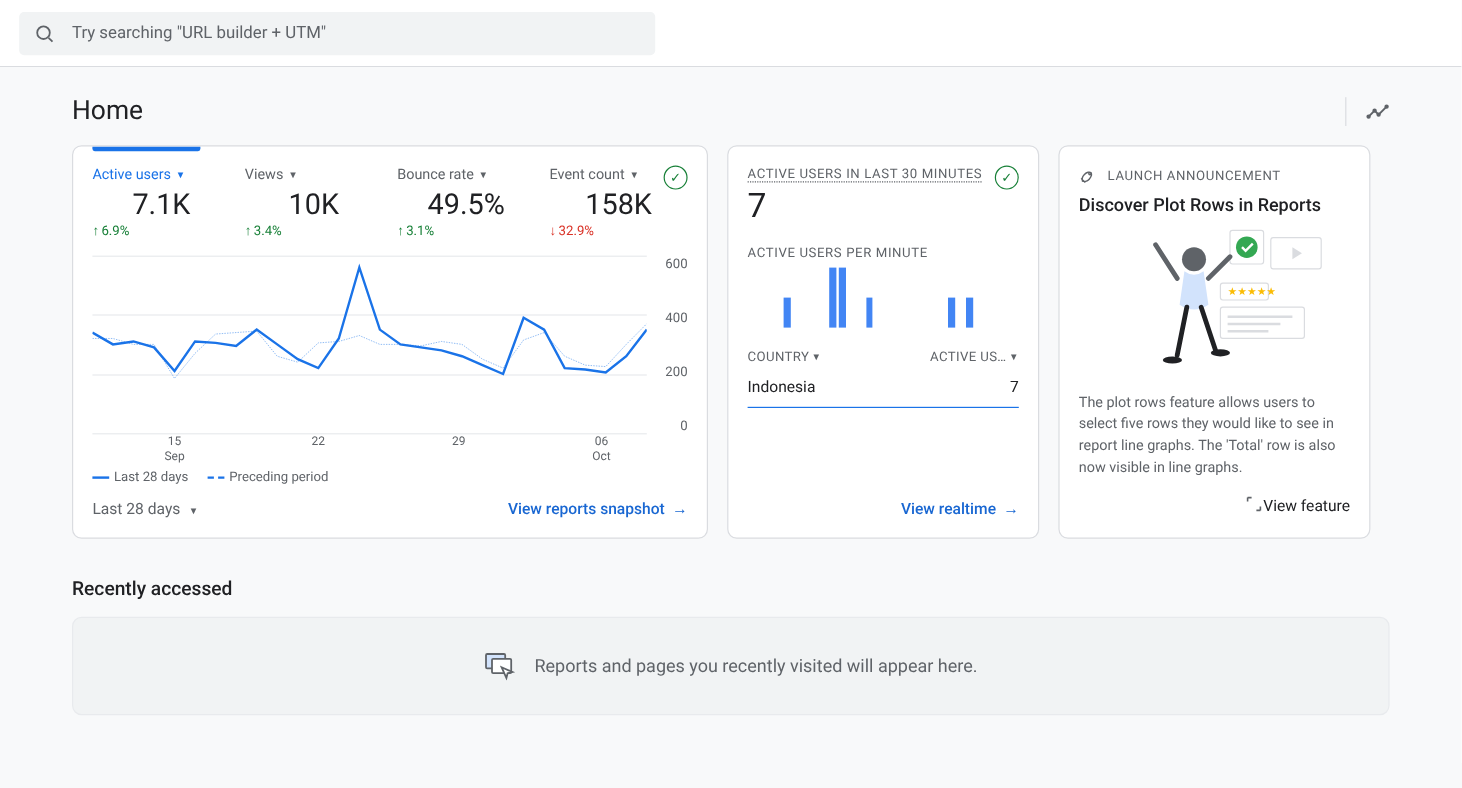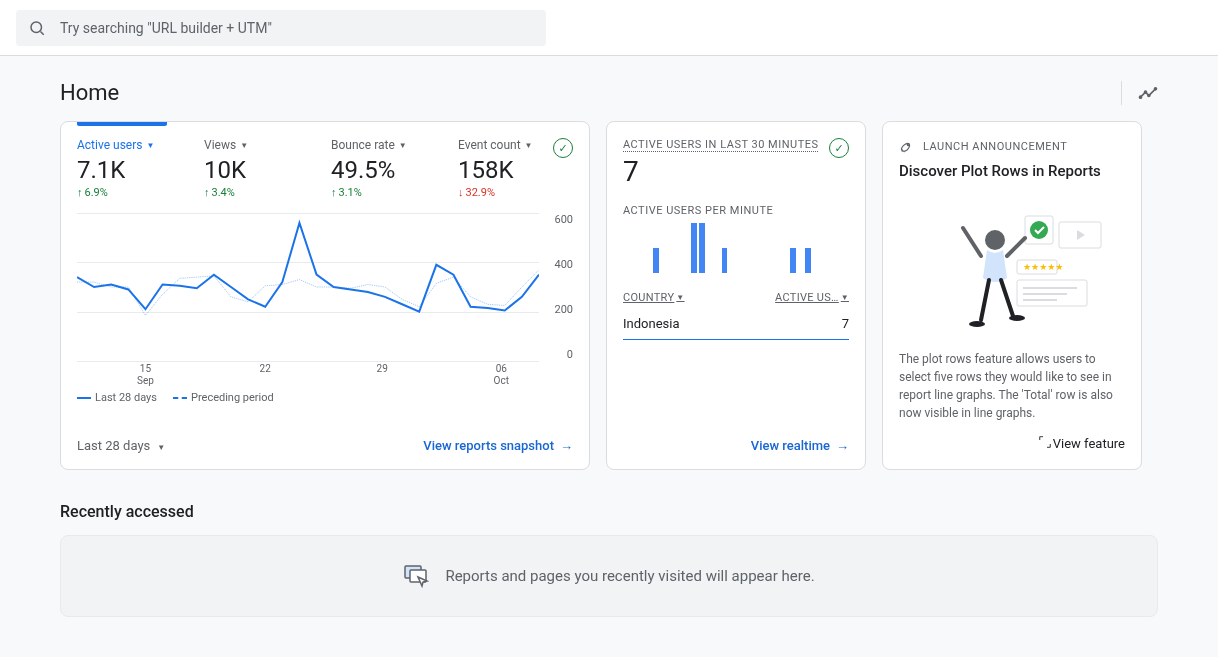--- a/index.html
+++ b/index.html
@@ -96,20 +96,21 @@
     position:absolute;
     top:0; left:16px;
     width: 90px; height:4px;
     background: var(--blue);
     border-radius: 0 0 2px 2px;
   }
   .metrics-header {
     display: flex;
     gap: 12px;
     margin-bottom: 10px;
+    text-align: center;
   }
   .metric-block {
     display:flex;
     flex-direction:column;
     gap: 2px;
     width: 25%;
   }
   .metric-label {
     font-size: 12px;
     display:flex;
@@ -236,21 +237,20 @@
     background: #4285f4;
   }
   .minibars .bar.empty { background: transparent; }
   .rt-table-head {
     display:flex; justify-content:space-between;
     font-size: 11px; color: var(--text-secondary);
     padding: 6px 0;
     align-items:flex-end;
     text-transform: uppercase;
     letter-spacing: 0.3px;
-    text-decoration: underline;
   }
   .rt-table-head span { display:flex; align-items:center; gap:2px; cursor:pointer;}
   .rt-row {
     display:flex; justify-content:space-between;
     font-size: 13px;
     padding: 6px 0 8px;
     border-bottom: 1px solid var(--blue);
     color: var(--text-primary);
     align-items: center;
   }
@@ -259,21 +259,21 @@
   .announce-head {
     display:flex; align-items:center; gap:8px;
     font-size: 11px; letter-spacing: 0.5px;
     color: var(--text-secondary);
     text-transform: uppercase;
     margin-bottom: 8px;
   }
   .announce-title {
     font-size: 15px; font-weight: 500;
     color: var(--text-primary);
-    margin-bottom: 28px;
+    margin-bottom: 4px;
   }
   .announce-illustration {
     height: 130px;
     display:flex; align-items:center; justify-content:center;
     margin-bottom: 12px;
   }
   .announce-body {
     font-size: 12px;
     color: var(--text-secondary);
     line-height: 1.5;

